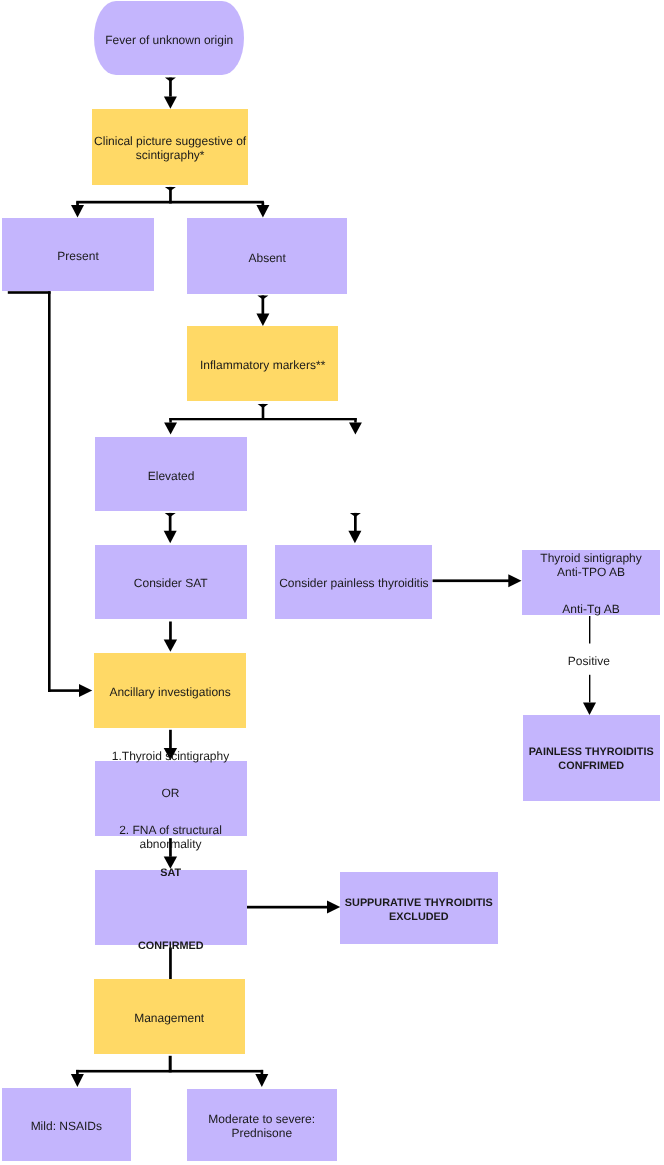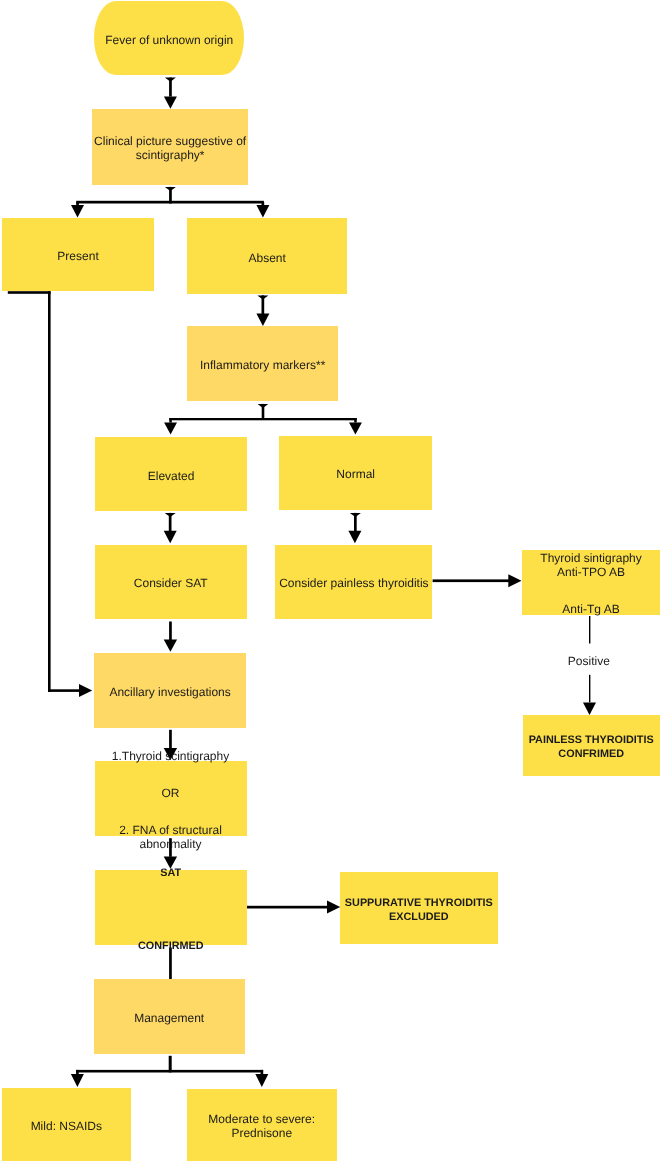--- a/index.html
+++ b/index.html
@@ -7,21 +7,21 @@
        font-family:"Liberation Sans",sans-serif;
        -webkit-font-smoothing:antialiased;text-rendering:geometricPrecision;}
   #stage{position:absolute;left:0;top:0;width:664px;height:1165px;background:#ffffff;}
   #edges{position:absolute;left:0;top:0;}
   .node{position:absolute;box-sizing:border-box;display:flex;flex-direction:column;
         align-items:center;justify-content:center;text-align:center;color:#1a1a1a;
         font-size:12px;line-height:14px;padding-top:3px;}
   .node p{margin:0;padding:0;white-space:pre;}
   .node p + p{margin-top:23px;}
   .node p.cont{margin-top:0;}
-  .grey{background:#fde047;}
+  .grey{background:#c4b5fd;}
   .yellow{background:#ffd966;}
   .round{border-radius:22px / 37px;}
   .bold{font-weight:bold;font-size:10.85px;}
   .edgelabel{position:absolute;color:#1a1a1a;font-size:12px;line-height:14px;
              text-align:center;white-space:pre;}
 </style>
 </head>
 <body>
 
 <div id="stage">
@@ -131,39 +131,36 @@
 </div>
 
 <div class="node yellow" style="left:187.2px;top:326.4px;width:151px;height:74.8px;">
   <p>Inflammatory markers**</p>
 </div>
 
 <div class="node grey" style="left:95px;top:437.3px;width:152.2px;height:73.8px;">
   <p>Elevated</p>
 </div>
 
-<div class="node grey" style="left:279.2px;top:436.1px;width:152.9px;height:73.8px;">
-  <p>Normal</p>
-</div>
 
 <div class="node grey" style="left:95px;top:544.8px;width:151.5px;height:74.4px;">
   <p>Consider SAT</p>
 </div>
 
 <div class="node grey" style="left:275.3px;top:544.5px;width:157.2px;height:74px;">
   <p>Consider painless thyroiditis</p>
 </div>
 
 <div class="node grey" style="left:522px;top:549.7px;width:138.1px;height:64.9px;">
   <p>Thyroid sintigraphy</p>
   <p class="cont">Anti-TPO AB</p>
   <p>Anti-Tg AB</p>
 </div>
 
-<div class="node grey bold" style="left:522.8px;top:714.7px;width:136.8px;height:61px;">
+<div class="node grey bold" style="left:522.8px;top:714.7px;width:136.8px;height:86px;">
   <p>PAINLESS THYROIDITIS</p>
   <p class="cont">CONFRIMED</p>
 </div>
 
 <div class="node yellow" style="left:94.2px;top:653.3px;width:151.8px;height:75px;">
   <p>Ancillary investigations</p>
 </div>
 
 <div class="node grey" style="left:94.5px;top:761.1px;width:152px;height:75.1px;">
   <p>1.Thyroid scintigraphy</p>

